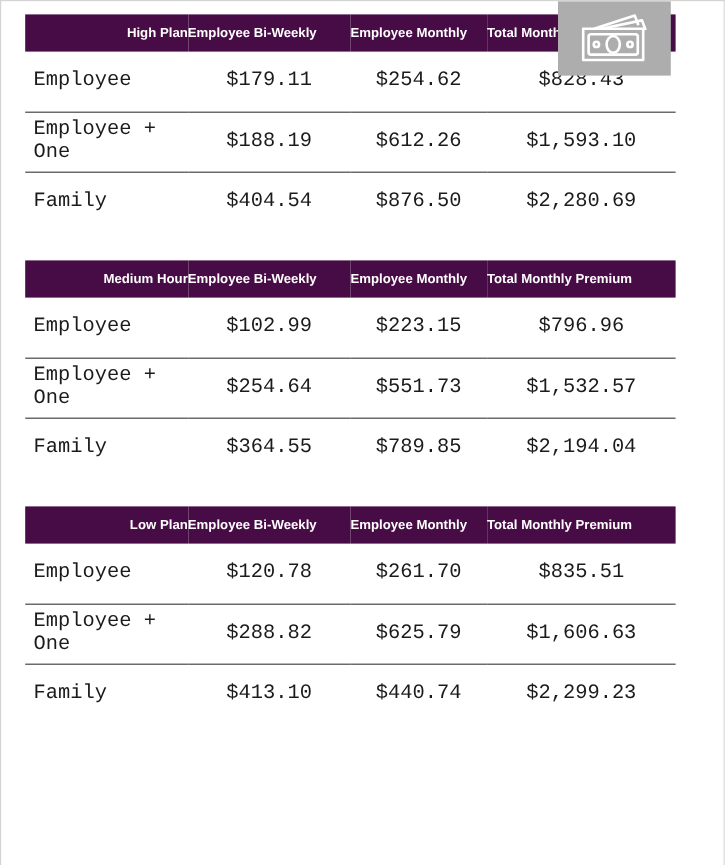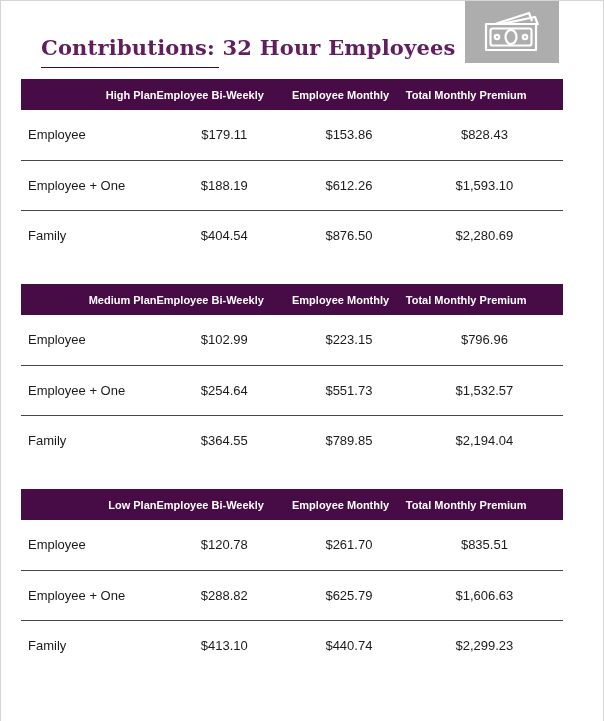--- a/index.html
+++ b/index.html
@@ -76,24 +76,25 @@
   table.plan-table th.plan-name{
     text-align:right;
     padding-left:0;
   }
   table.plan-table th:nth-child(1){width:25%;}
   table.plan-table th:nth-child(2){width:25%;}
   table.plan-table th:nth-child(3){width:21%;}
   table.plan-table th:nth-child(4){width:29%;}
   table.plan-table td{
     height:50px;
-    font-size:13px;
+    font-size:17px;
     color:var(--body-text);
     text-align:center;
     padding:0;
+    font-family:Liberation Mono, monospace;
   }
   table.plan-table td.row-label{
     text-align:left;
     padding-left:7px;
   }
   table.plan-table tbody tr:not(:last-child) td{
     border-bottom:1px solid var(--row-divider);
   }
 </style>
 </head>
@@ -108,60 +109,56 @@
         <path d="M12 17 L56 8 L59 16"></path>
         <rect x="7" y="15" width="50" height="26" style="fill:var(--icon-box-bg)"></rect>
         <rect x="11.5" y="19.5" width="41" height="17" rx="2"></rect>
         <ellipse cx="32" cy="28" rx="5.5" ry="7"></ellipse>
         <circle cx="18" cy="28" r="2.2"></circle>
         <circle cx="46" cy="28" r="2.2"></circle>
       </g>
     </svg>
   </div>
 
-  <div class="title-wrap">
-    <h1 class="page-title">Contributions: 32 Hour Employees</h1>
-    <div class="title-underline"></div>
-  </div>
 
   <div class="tables-section">
       <table class="plan-table">
         <thead>
           <tr>
             <th class="plan-name">High Plan</th>
             <th>Employee Bi-Weekly</th>
             <th>Employee Monthly</th>
             <th>Total Monthly Premium</th>
           </tr>
         </thead>
         <tbody>
           <tr>
             <td class="row-label">Employee</td>
             <td>$179.11</td>
-            <td>$153.86</td>
+            <td>$254.62</td>
             <td>$828.43</td>
           </tr>
           <tr>
             <td class="row-label">Employee + One</td>
             <td>$188.19</td>
             <td>$612.26</td>
             <td>$1,593.10</td>
           </tr>
           <tr>
             <td class="row-label">Family</td>
             <td>$404.54</td>
             <td>$876.50</td>
             <td>$2,280.69</td>
           </tr>
         </tbody>
       </table>
       <table class="plan-table">
         <thead>
           <tr>
-            <th class="plan-name">Medium Plan</th>
+            <th class="plan-name">Medium Hour</th>
             <th>Employee Bi-Weekly</th>
             <th>Employee Monthly</th>
             <th>Total Monthly Premium</th>
           </tr>
         </thead>
         <tbody>
           <tr>
             <td class="row-label">Employee</td>
             <td>$102.99</td>
             <td>$223.15</td>

